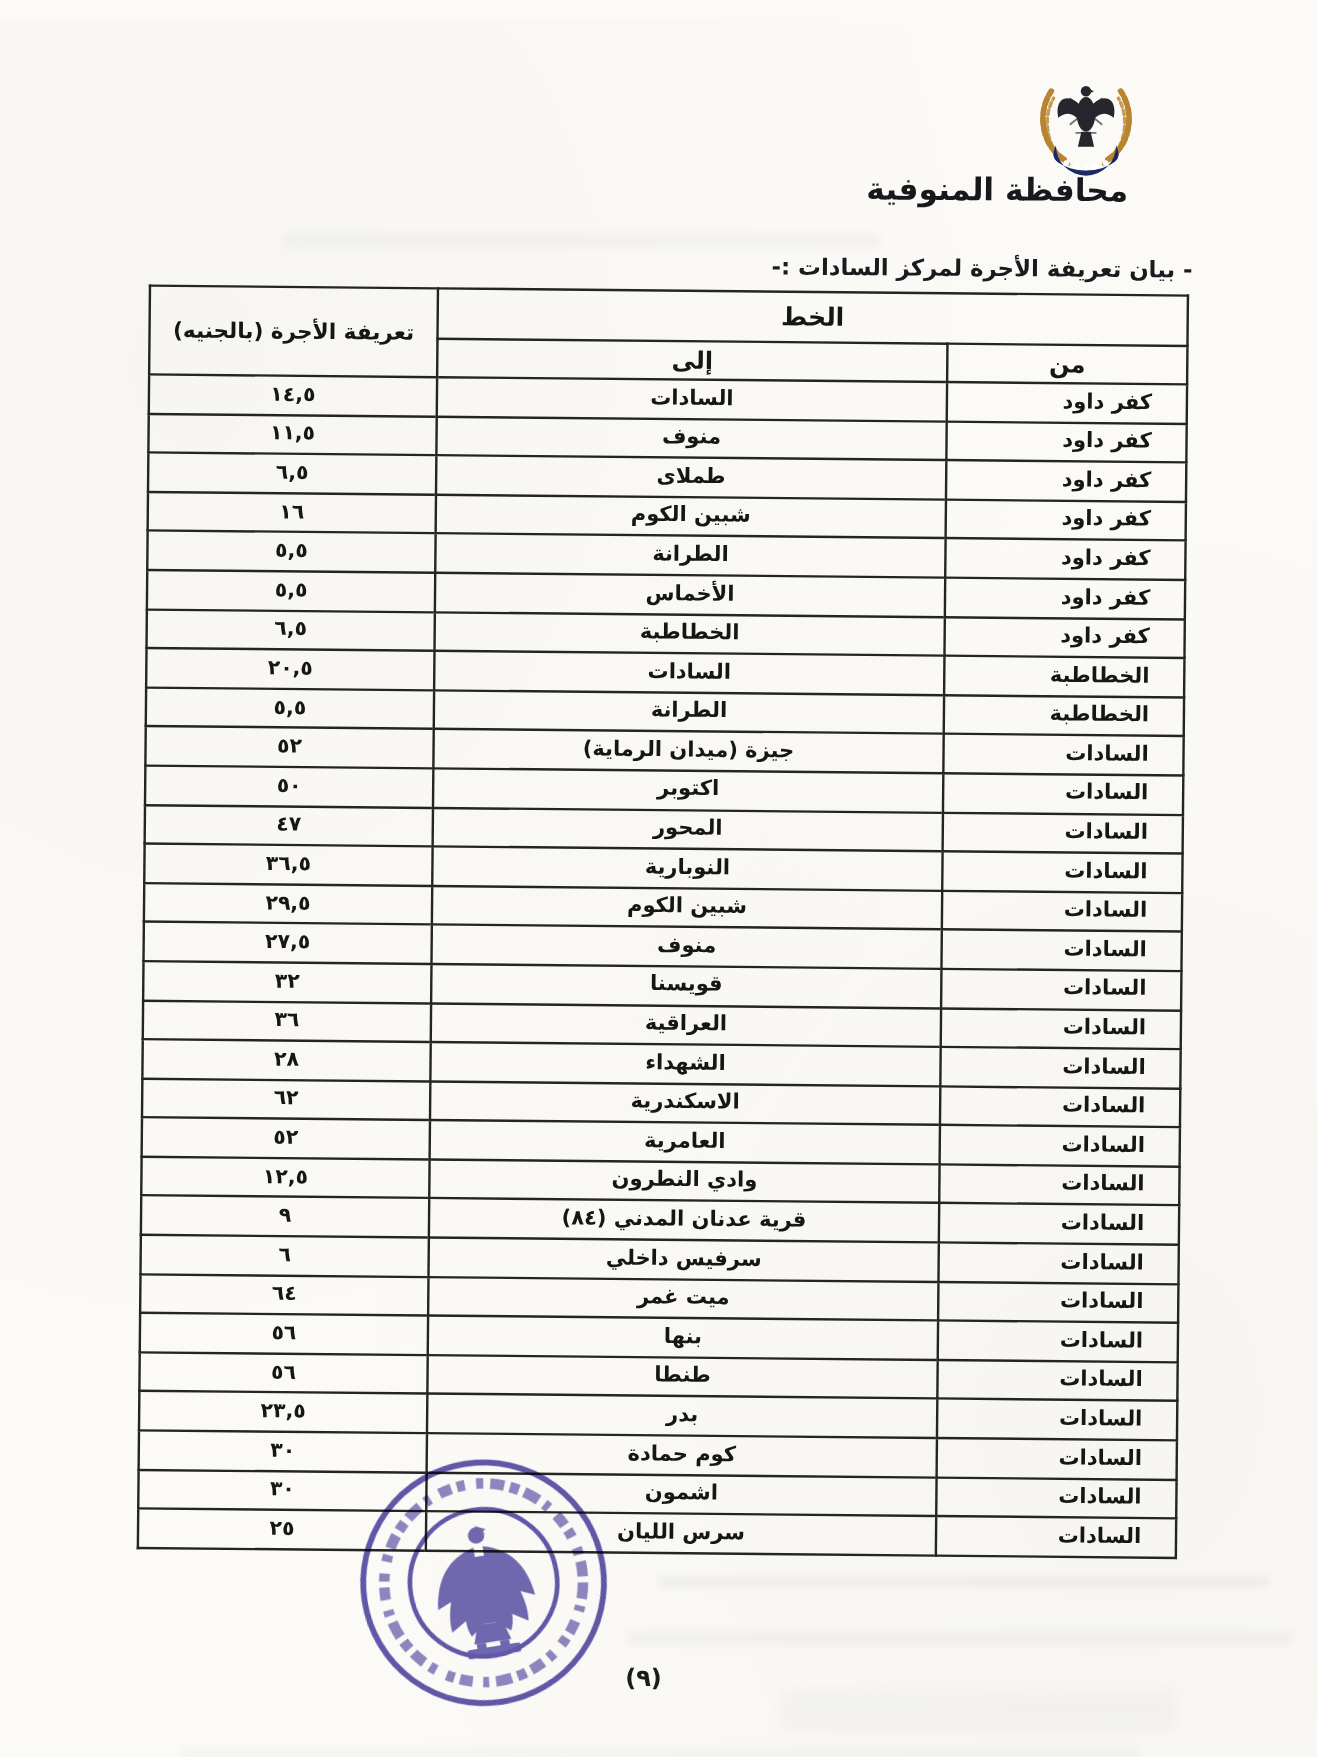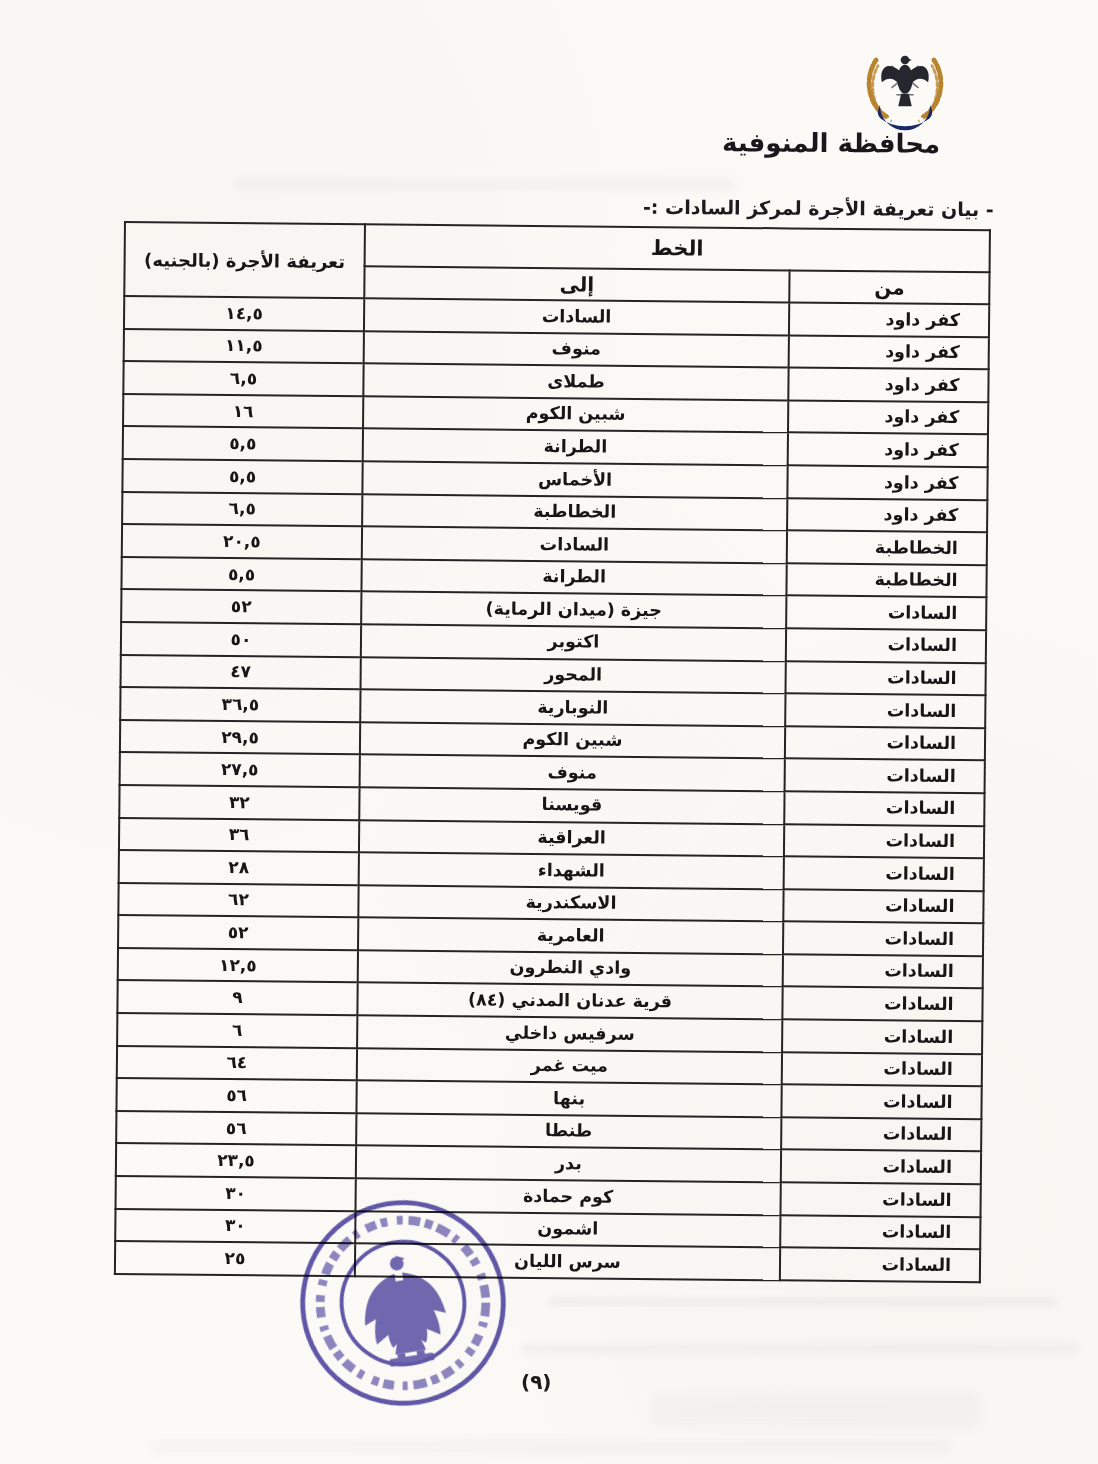--- a/index.html
+++ b/index.html
@@ -7,20 +7,21 @@
     width:1098px;height:1464px;position:relative;overflow:hidden;
     background:#fbfaf6;
     font-family:"DejaVu Sans","Liberation Sans",sans-serif;
     color:#1c1c1c;
   }
   .page{position:absolute;inset:0;
     background:
       radial-gradient(ellipse at 15% 20%, rgba(120,110,100,0.03), transparent 55%),
       radial-gradient(ellipse at 85% 80%, rgba(120,110,100,0.035), transparent 50%),
       #fbfaf6;
+    margin-top: 16px;
   }
   
   .logo{position:absolute;left:852px;top:34px;width:106px;height:106px;}
   
   .org-name{
     position:absolute;top:128px;right:158px;
     font-size:26px;font-weight:bold;color:#17171c;
     transform:rotate(0.4deg);letter-spacing:-0.5px;
   }
   .doc-title{

